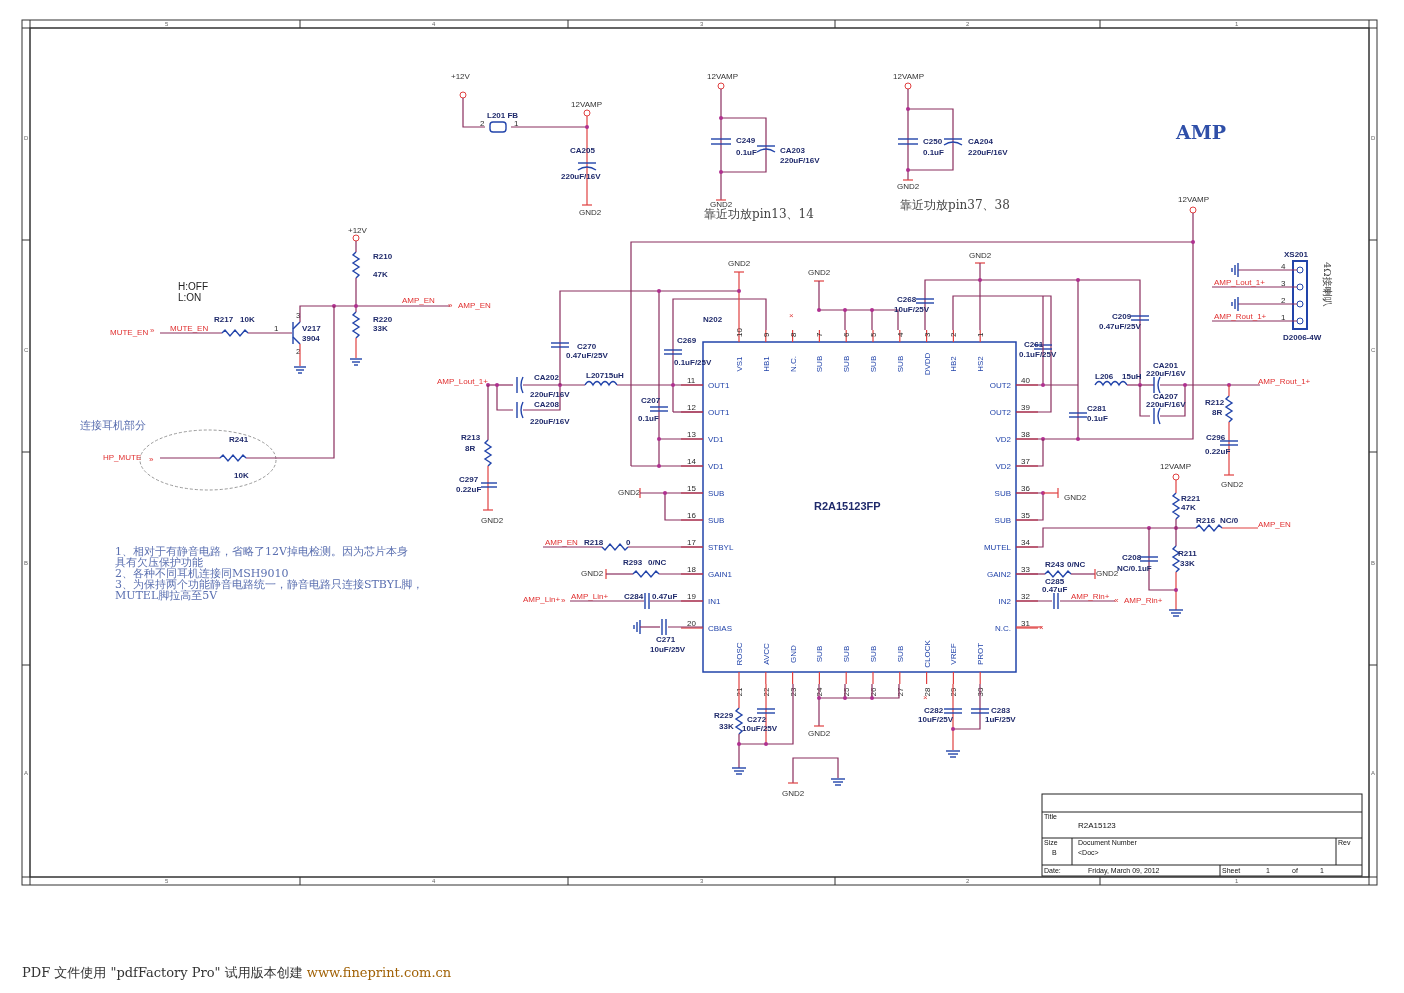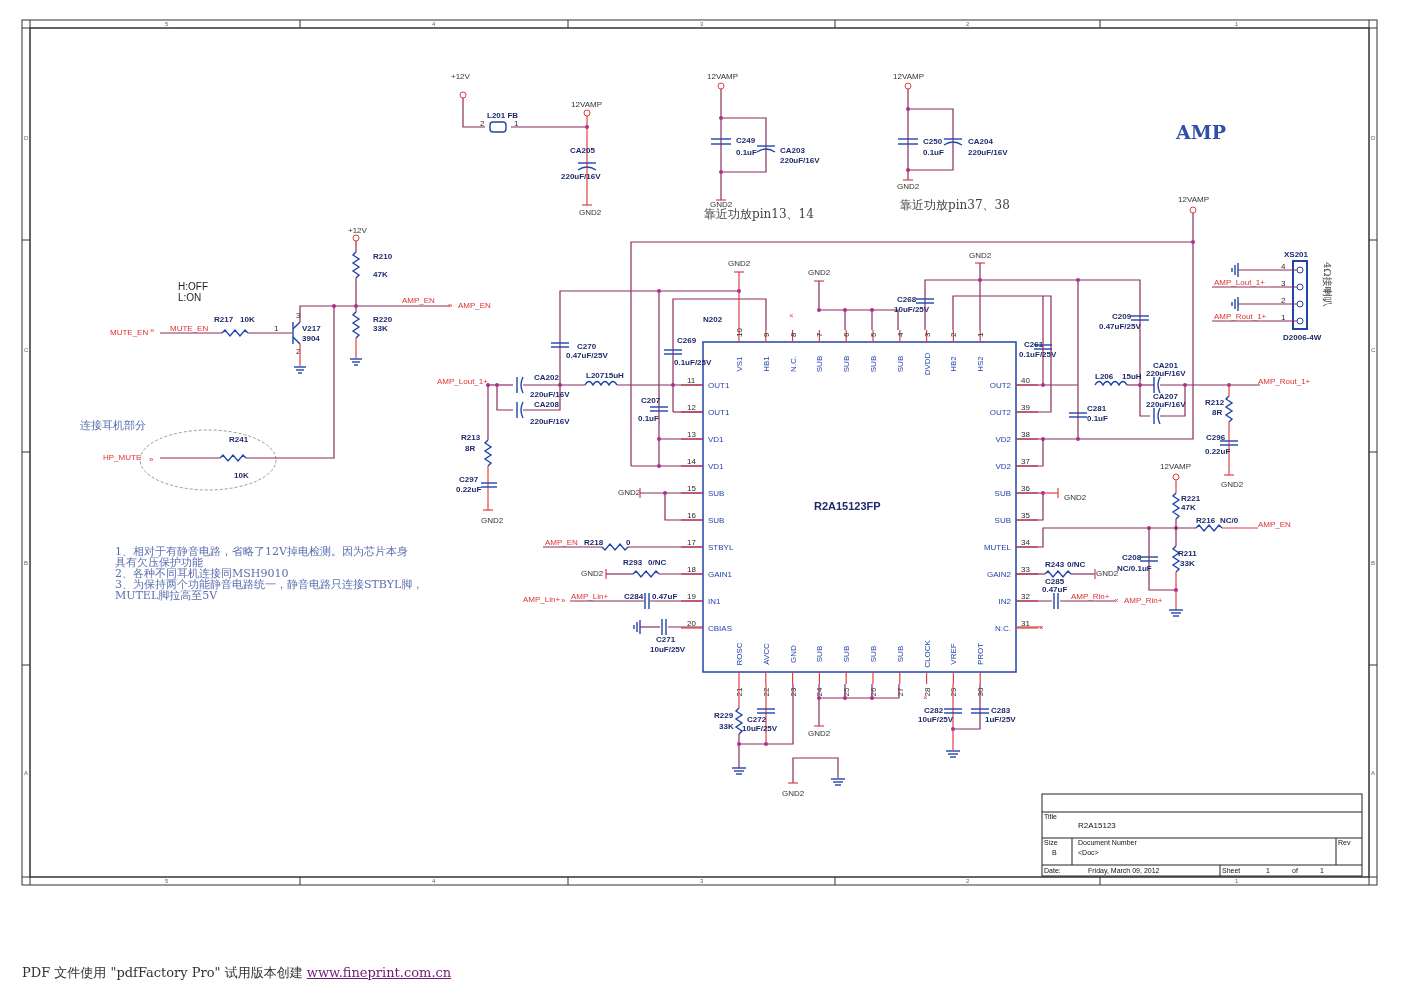--- a/index.html
+++ b/index.html
@@ -14,21 +14,21 @@
   .cn{font-family:"DejaVu Serif",serif;font-size:11px;fill:#5a6fb0;}
   .cng{font-family:"DejaVu Serif",serif;font-size:12px;fill:#444;}
   .wire{stroke:#8a2e5e;stroke-width:1.2;fill:none;}
   .wr{stroke:#e04040;stroke-width:1.2;fill:none;}
   .comp{stroke:#2244aa;stroke-width:1.4;fill:none;}
   .dot{fill:#b03090;}
   .frame{stroke:#333;stroke-width:1;fill:none;}
   .zone{font-size:6px;fill:#666;}
   .tb{font-size:7px;fill:#111;}
   #footer{position:absolute;left:22px;top:964px;font-family:"DejaVu Serif",serif;font-size:13px;color:#333;}
-  #footer a{color:#701a75;text-decoration:underline;}
+  #footer a{color:#a16207;}
 </style>
 </head>
 <body>
 
 <svg width="1404" height="993" viewBox="0 0 1404 993">
 
   <g>
     <rect x="22" y="20" width="1355" height="865" class="frame"></rect>
     <rect x="30" y="28" width="1339" height="849" class="frame"></rect>
     <line x1="22" y1="28" x2="1377" y2="28" stroke="#333"></line>

